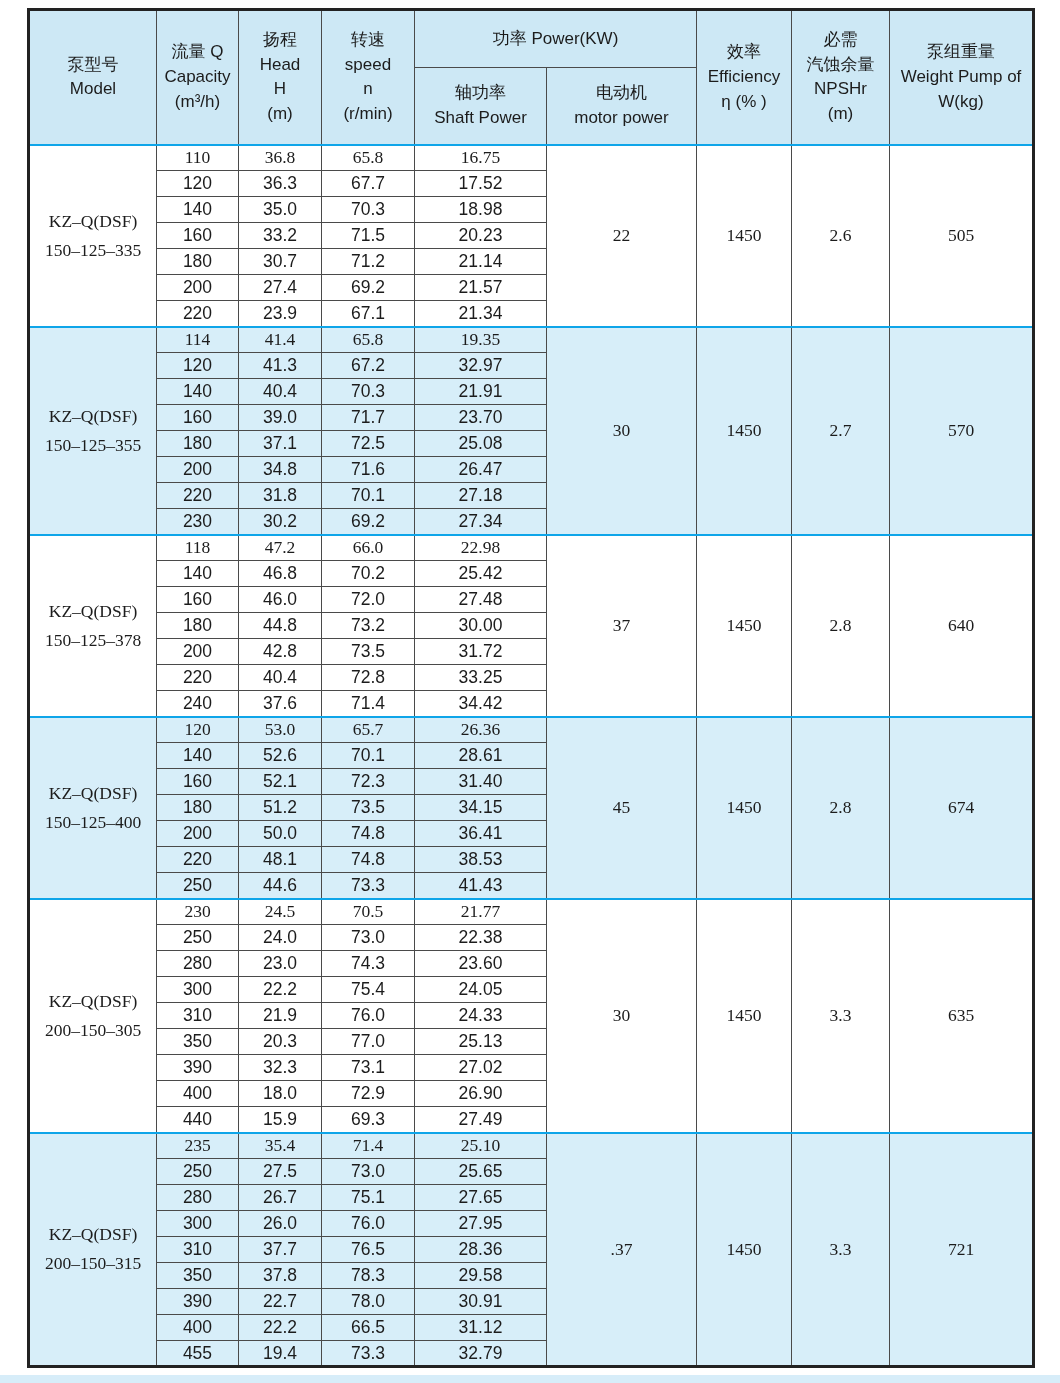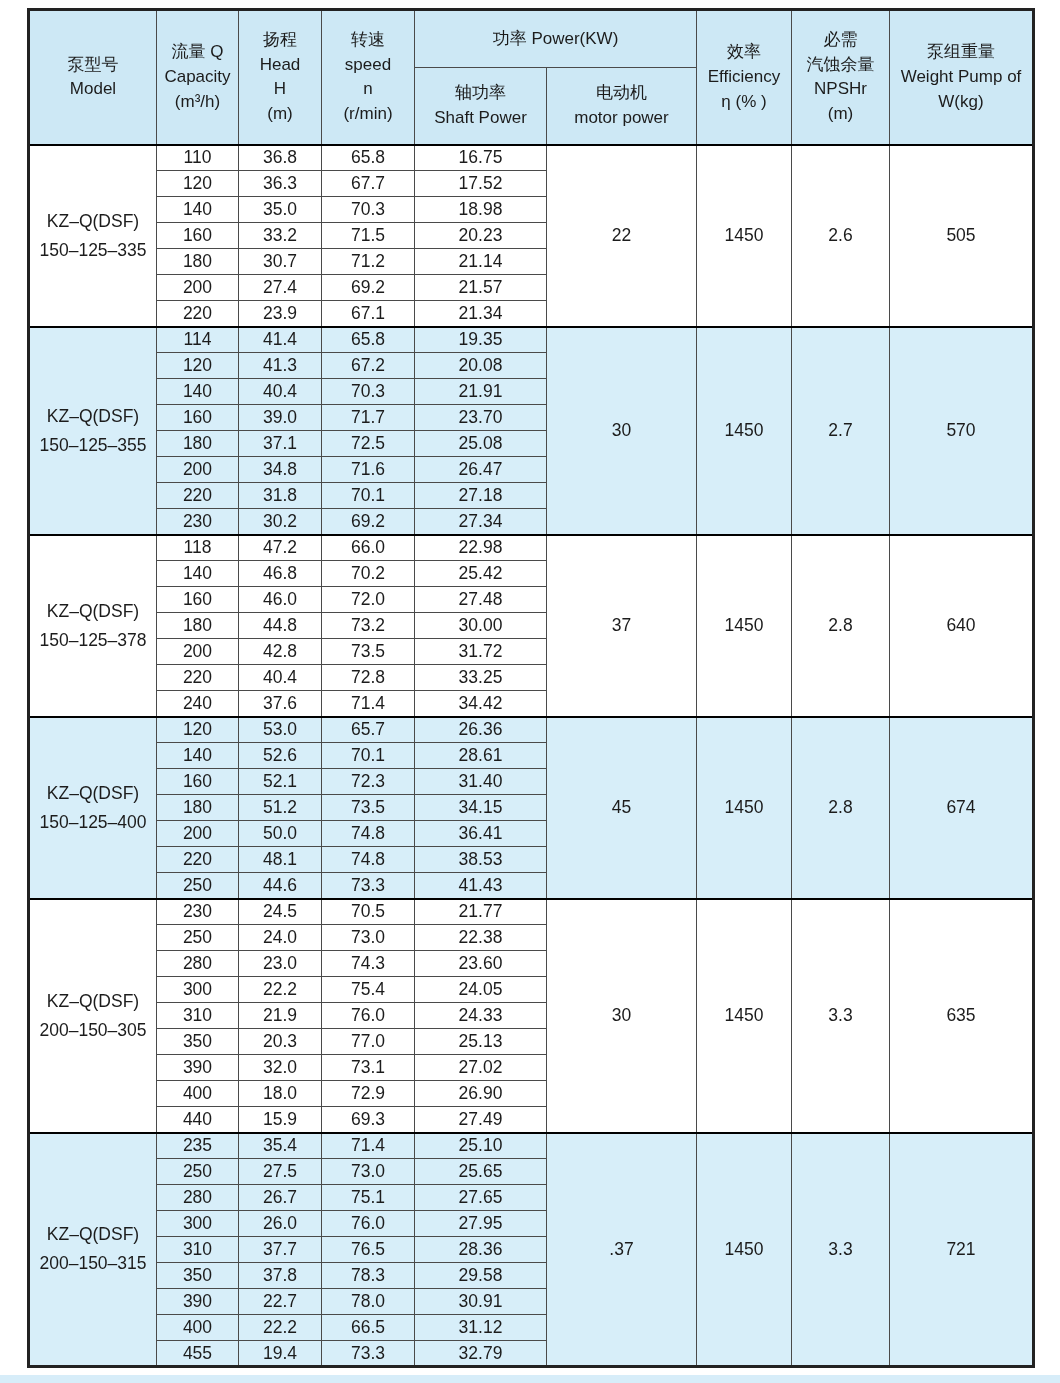--- a/index.html
+++ b/index.html
@@ -46,21 +46,21 @@
     font-size: 17.5px;
     height: 26px;
     background: #ffffff;
   }
   tr.striped td { background: var(--stripe-bg); }
   td.model-cell {
     white-space: pre-line;
     line-height: 1.65;
     margin-top: 20px;
   }
-  tr.group-first td { border-top: 2px solid #000000; }
+  tr.group-first td { border-top: 2px solid #0ea5e9; font-family: Liberation Serif, serif; }
   .bottom-strip {
     position: absolute;
     left: 0; bottom: 0;
     width: 100%; height: 8px;
     background: var(--strip);
   }
 </style>
 </head>
 <body>
 
@@ -168,21 +168,21 @@
         <td>19.35</td>
         <td rowspan="8">30</td>
         <td rowspan="8">1450</td>
         <td rowspan="8">2.7</td>
         <td rowspan="8">570</td>
       </tr>
       <tr class="striped">
         <td>120</td>
         <td>41.3</td>
         <td>67.2</td>
-        <td>20.08</td>
+        <td>32.97</td>
       </tr>
       <tr class="striped">
         <td>140</td>
         <td>40.4</td>
         <td>70.3</td>
         <td>21.91</td>
       </tr>
       <tr class="striped">
         <td>160</td>
         <td>39.0</td>
@@ -346,21 +346,21 @@
         <td>24.33</td>
       </tr>
       <tr>
         <td>350</td>
         <td>20.3</td>
         <td>77.0</td>
         <td>25.13</td>
       </tr>
       <tr>
         <td>390</td>
-        <td>32.0</td>
+        <td>32.3</td>
         <td>73.1</td>
         <td>27.02</td>
       </tr>
       <tr>
         <td>400</td>
         <td>18.0</td>
         <td>72.9</td>
         <td>26.90</td>
       </tr>
       <tr>

